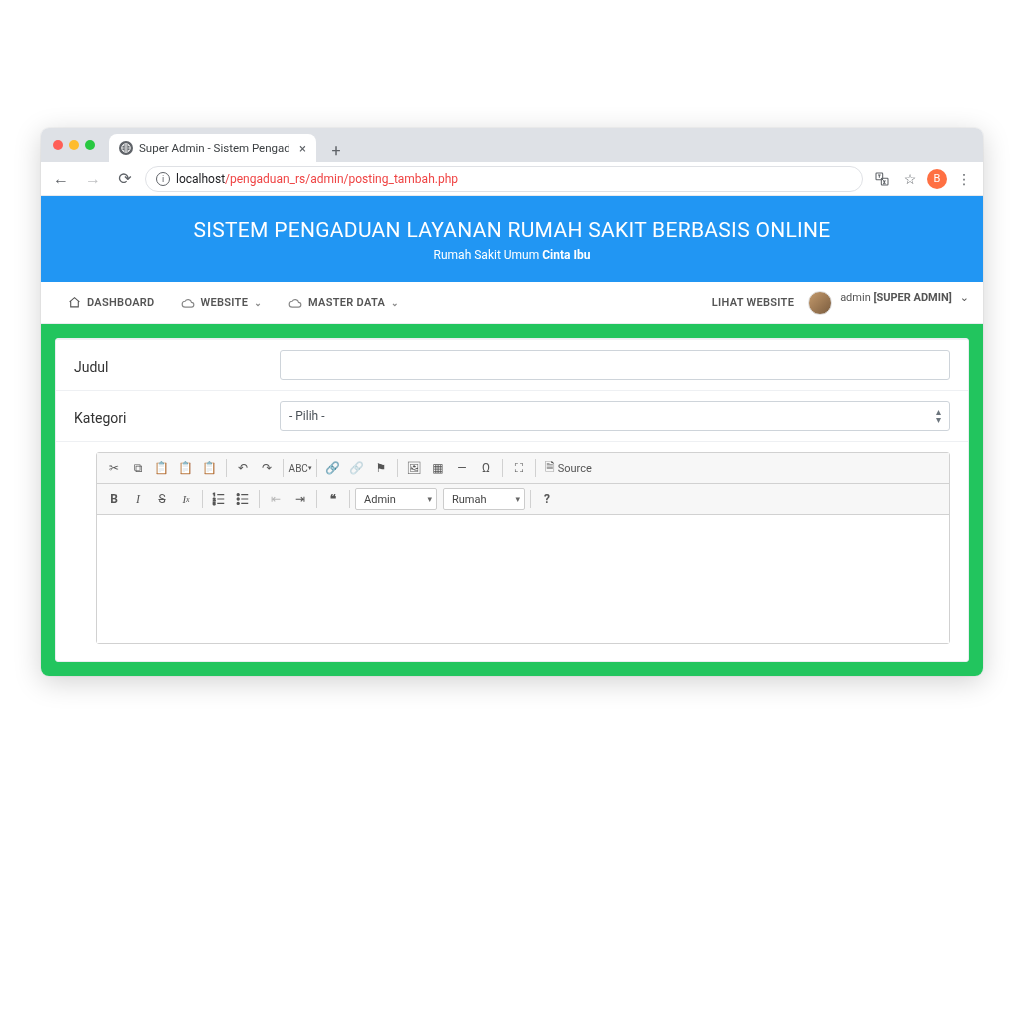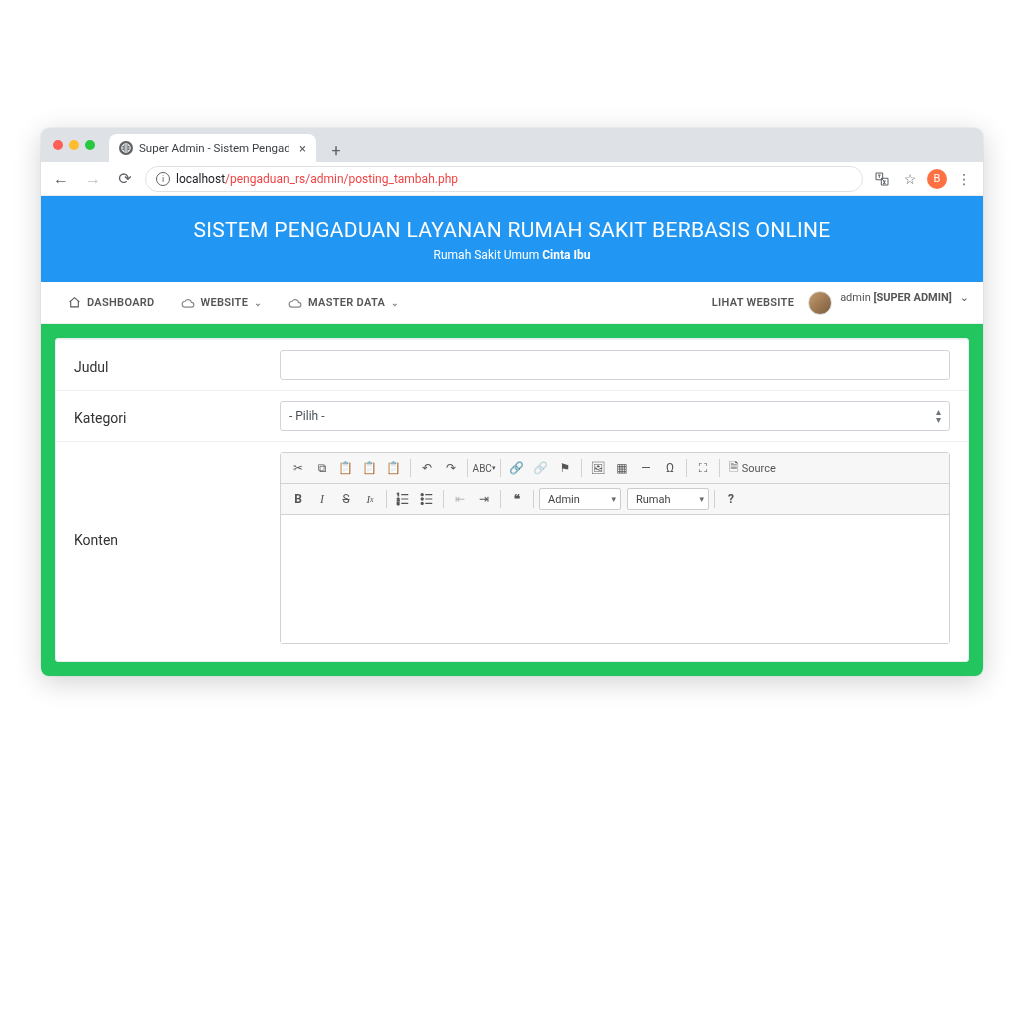--- a/index.html
+++ b/index.html
@@ -187,21 +187,20 @@
                 <span>- Pilih -</span>
                 <span class="arrows">
                     <span>▴</span>
                     <span>▾</span>
                   </span>
               </div>
             </div>
           </div>
 
           <div class="form-row tall">
-            <div class="lbl" style="padding-top:80px;">Konten</div>
             <div class="ctrl">
               <div class="ckwrap">
                 <div class="cktool">
                   <div class="ckbtn">✂</div>
                   <div class="ckbtn">⧉</div>
                   <div class="ckbtn">📋</div>
                   <div class="ckbtn">📋</div>
                   <div class="ckbtn">📋</div>
                   <div class="cksep"></div>
                   <div class="ckbtn">↶</div>

